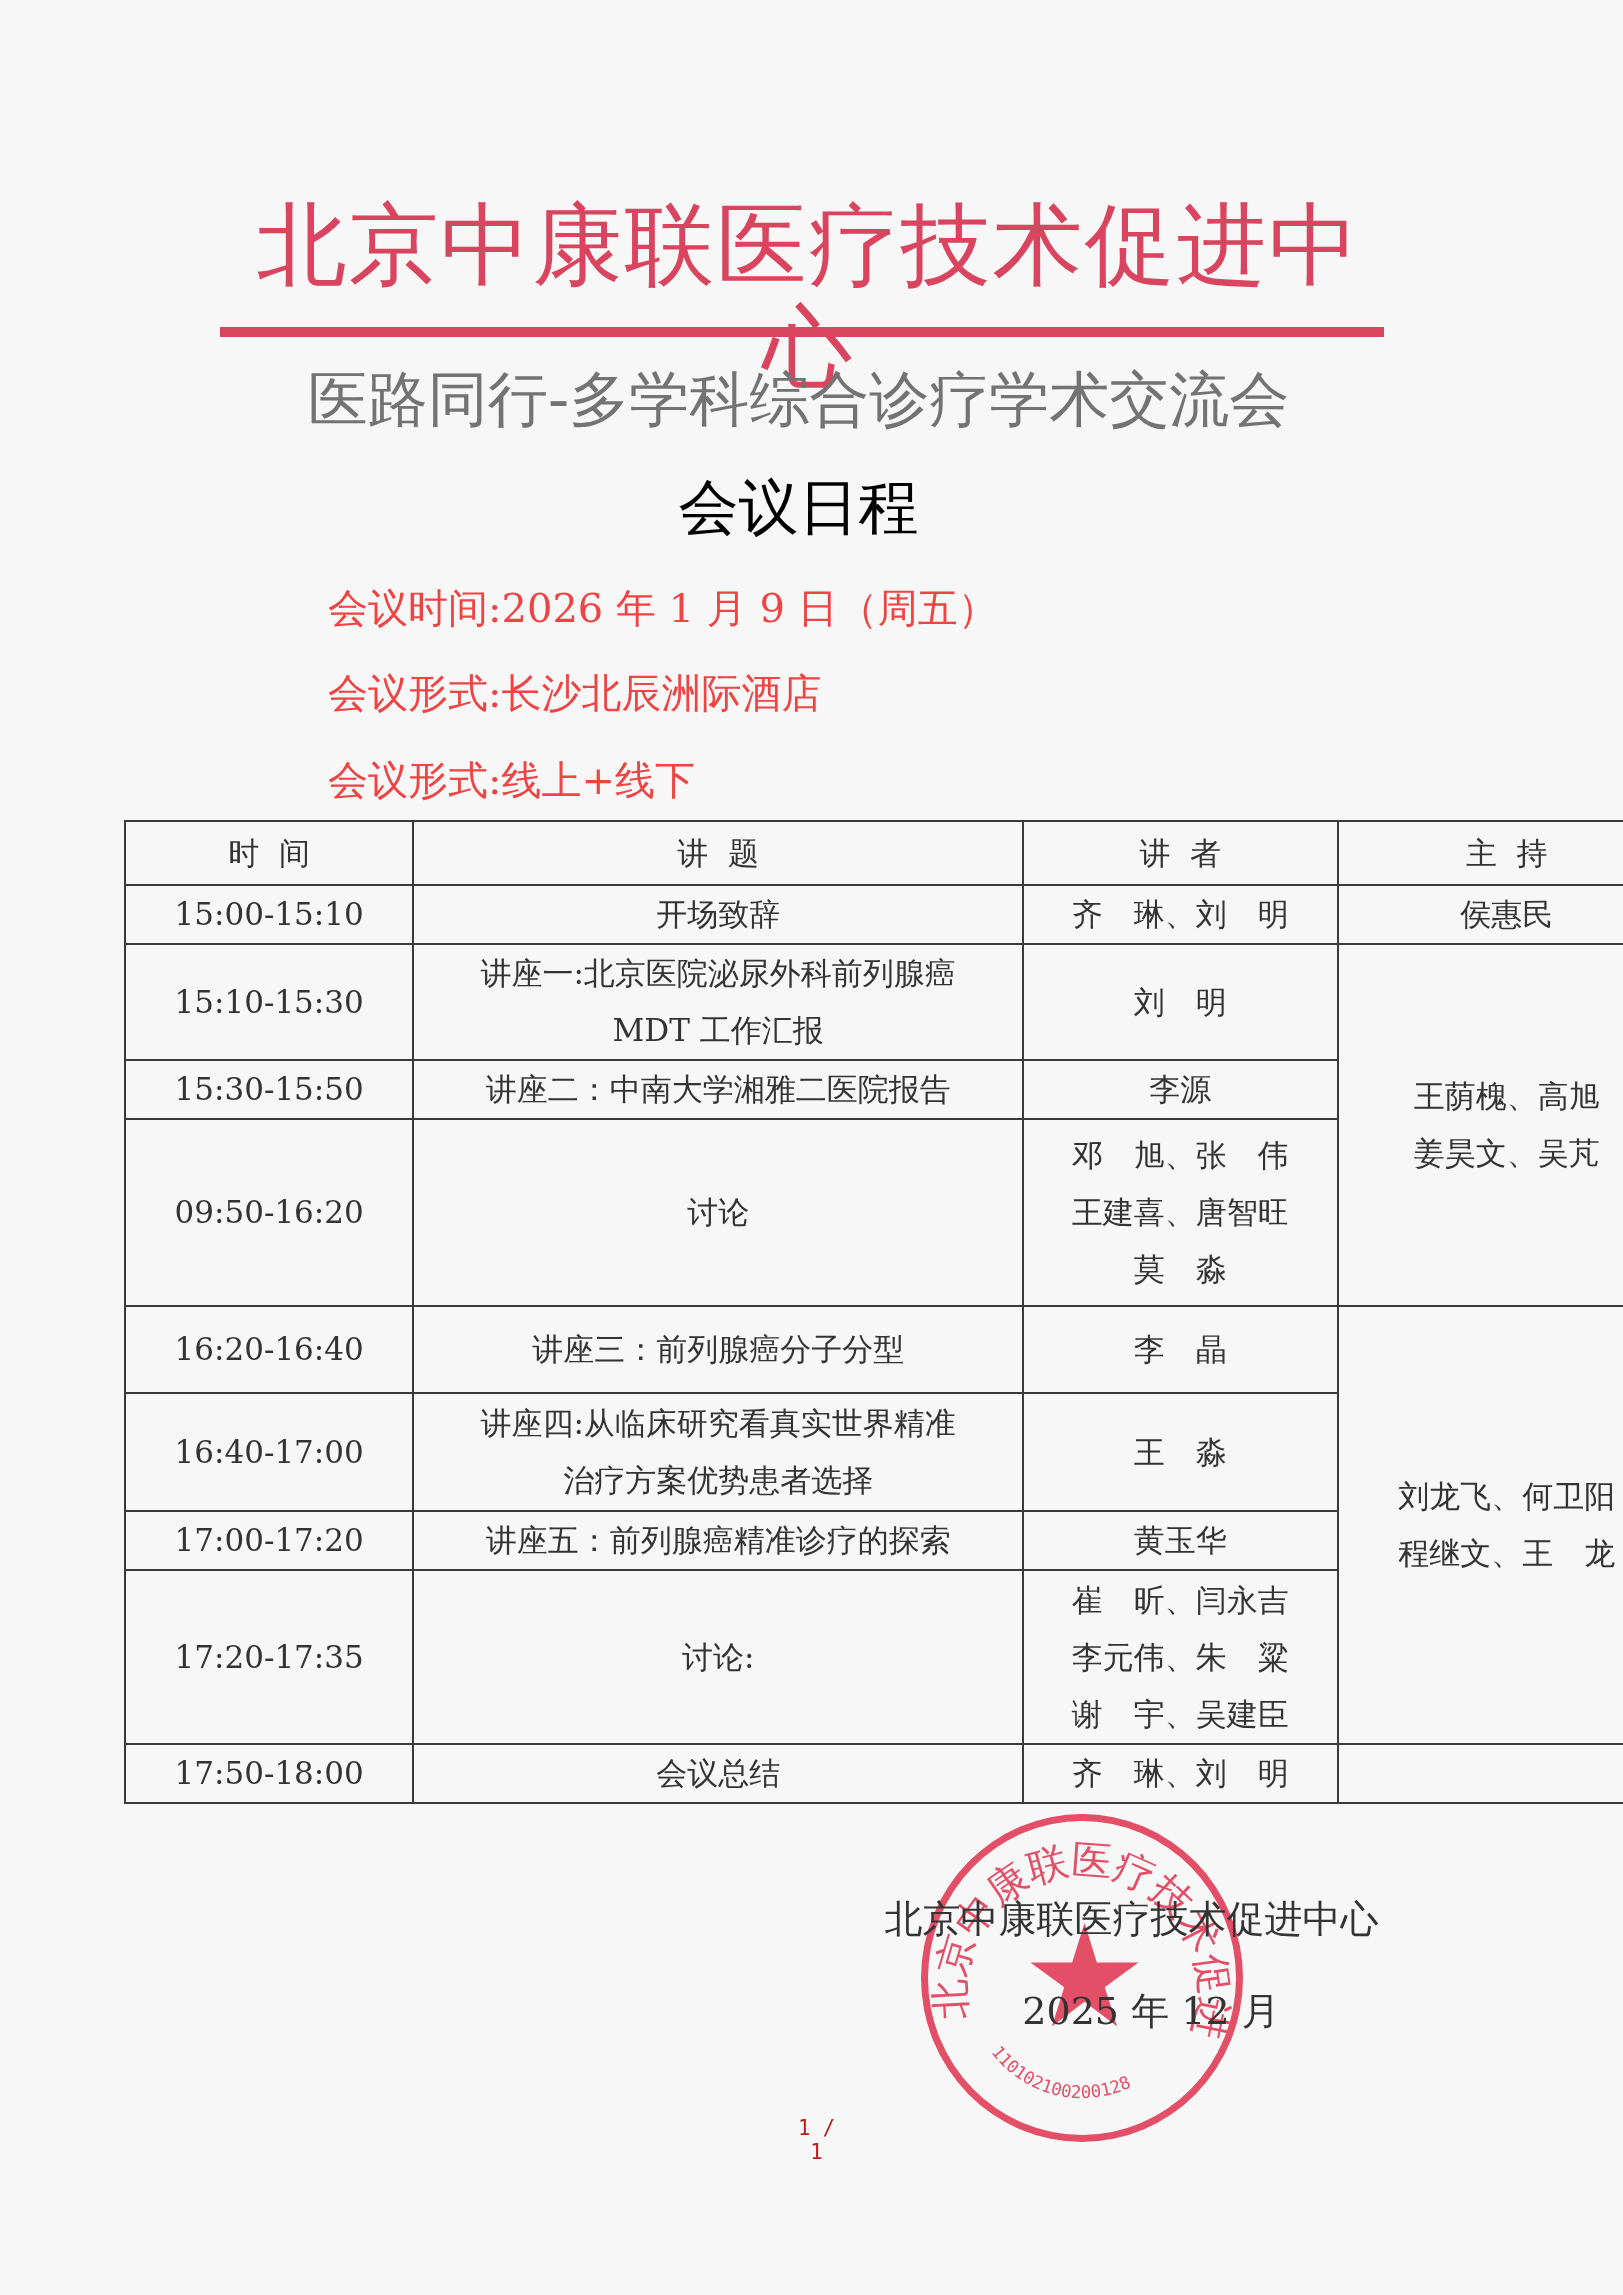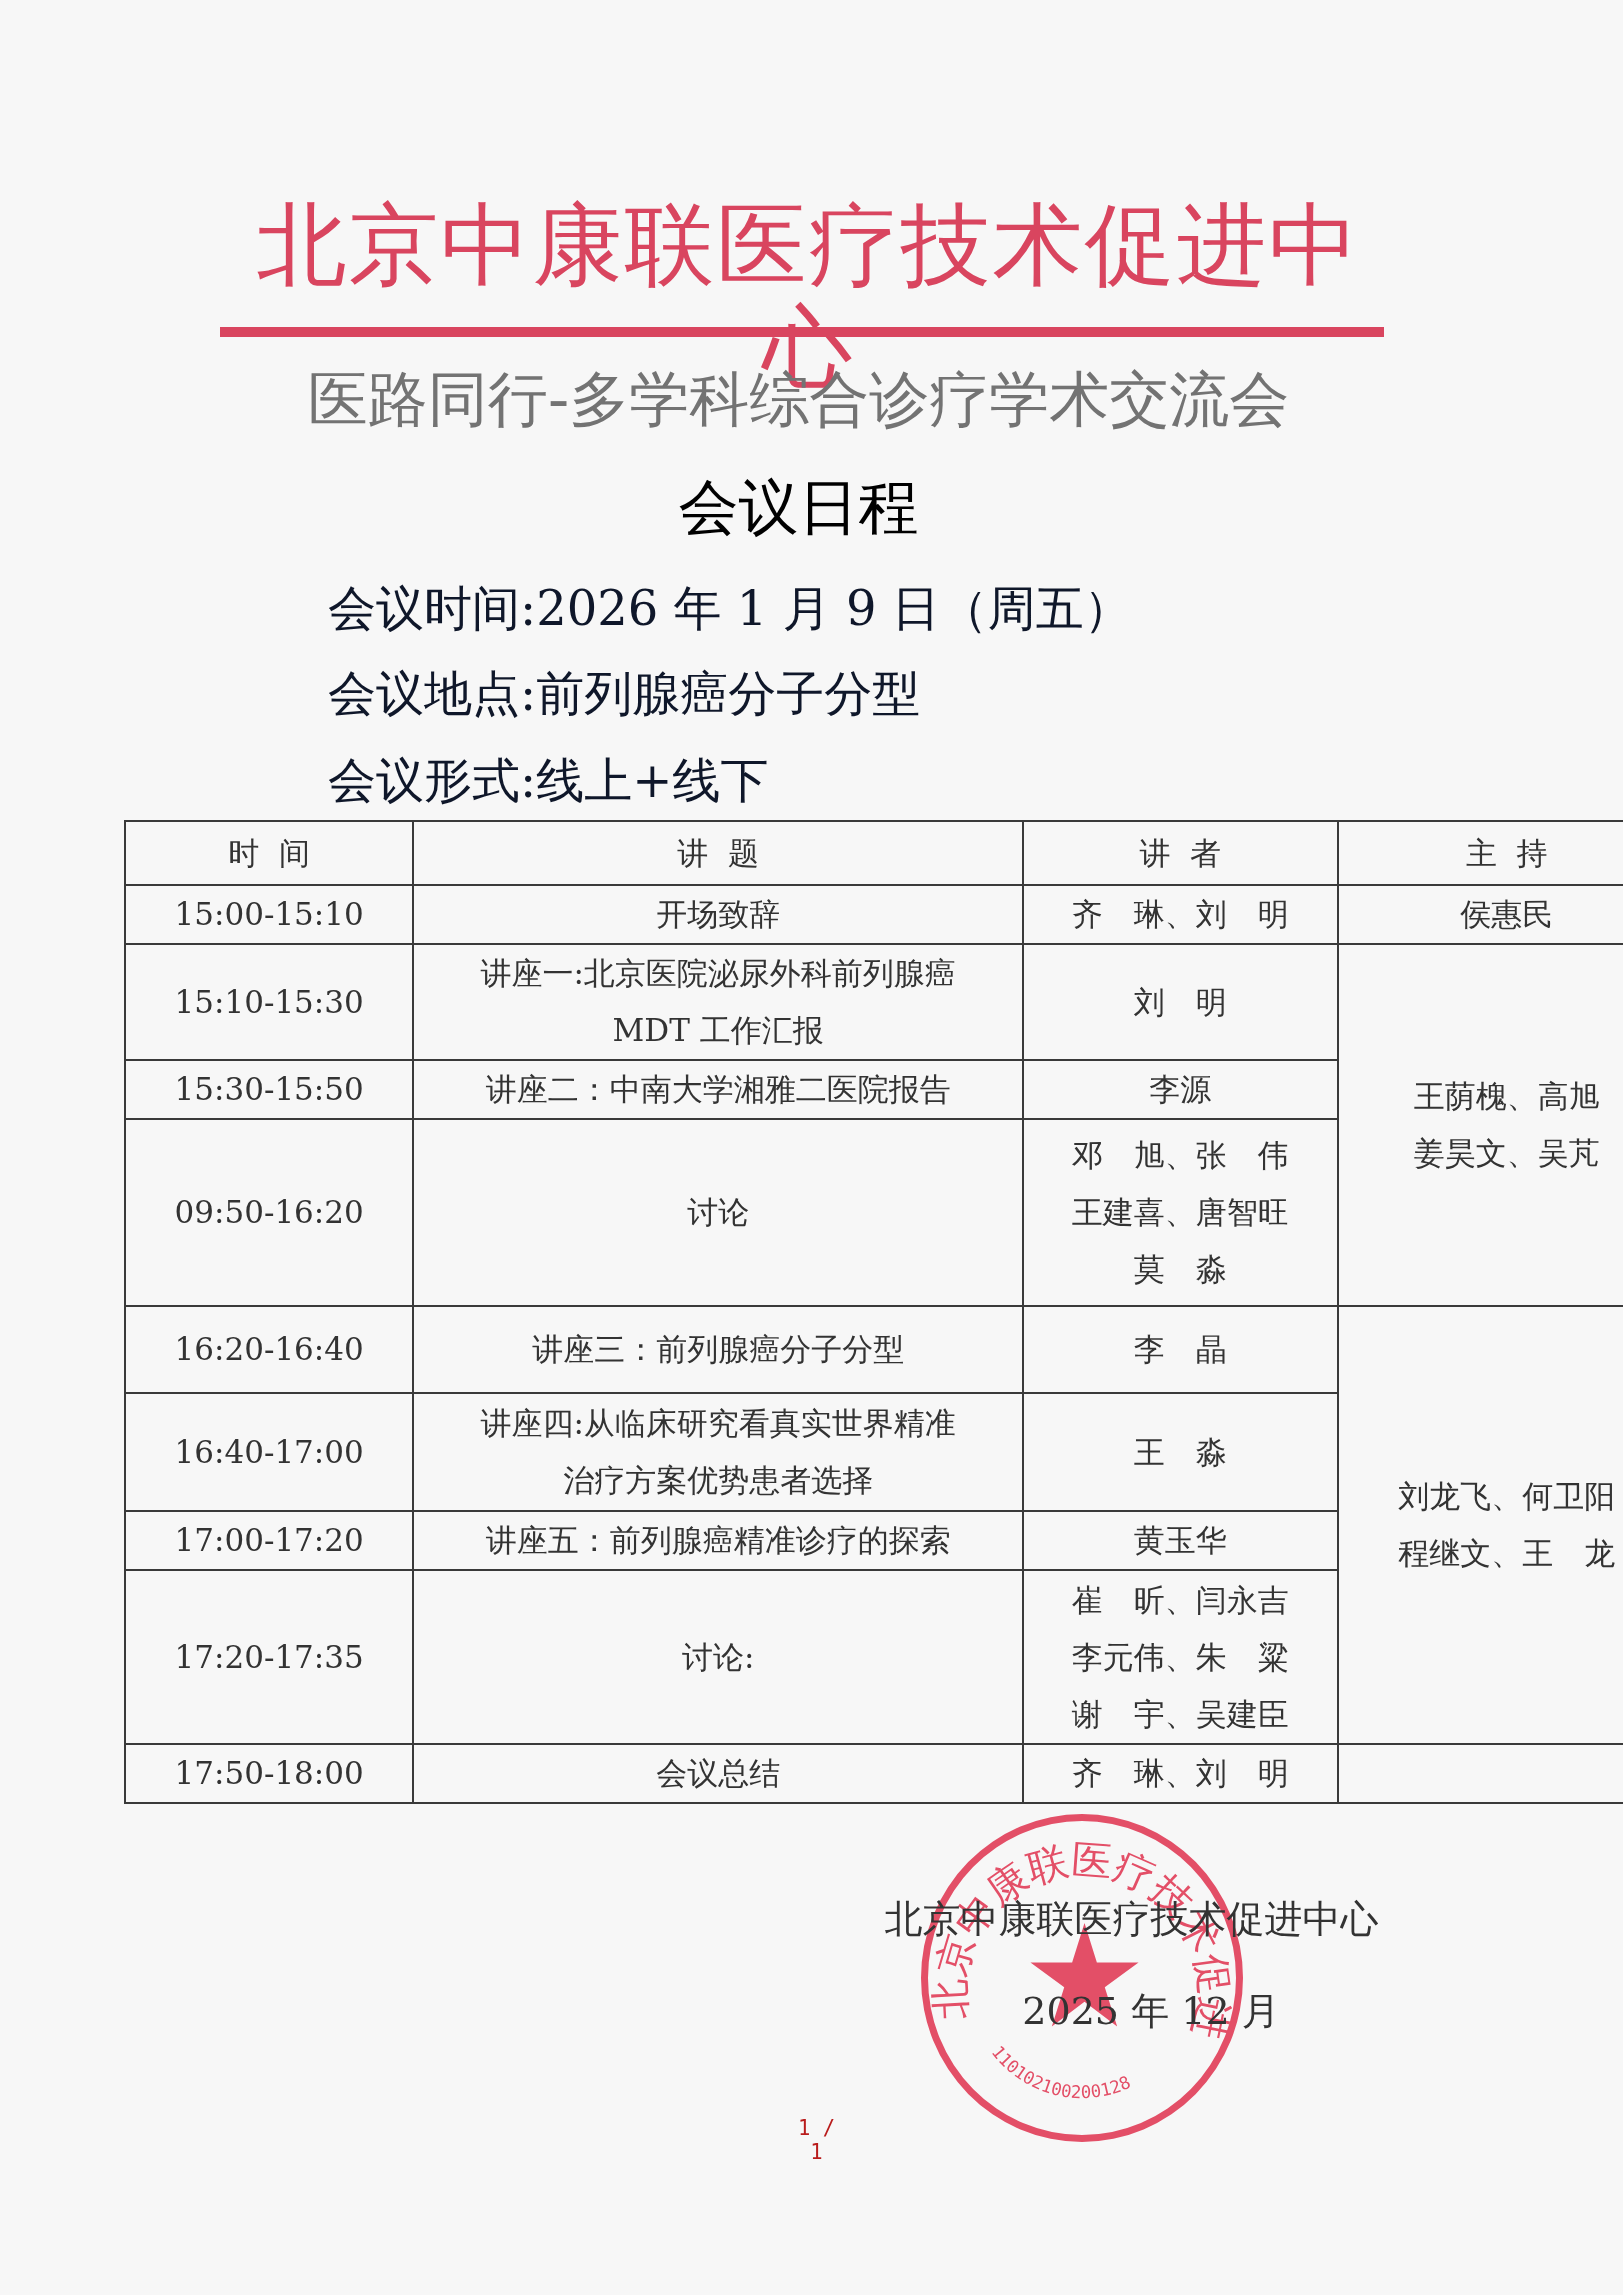--- a/index.html
+++ b/index.html
@@ -29,21 +29,21 @@
     font-size: 60px; color: #737373; line-height: 72px;
   }
   .schedule-title {
     position: absolute; left: 256px; top: 471px; width: 1085px;
     text-align: center;
     font-family: "DejaVu Sans", "Liberation Sans", sans-serif;
     font-size: 60px; color: #000000; line-height: 72px;
   }
   .info-line {
     position: absolute; left: 328px;
-    font-size: 48px; line-height: 51px; color: #0f172a;
+    font-size: 40px; line-height: 51px; color: #ef4444;
   }
   .info-time { top: 583px; }
   .info-place { top: 668px; }
   .info-format { top: 755px; }
 
   table.schedule {
     position: absolute; left: 124px; top: 820px;
     width: 1553px;
     border-collapse: collapse;
     table-layout: fixed;
@@ -91,21 +91,21 @@
 </style>
 </head>
 <body>
 
 <div class="org-title">北京中康联医疗技术促进中心</div>
 <div class="red-rule"></div>
 <div class="event-title">医路同行-多学科综合诊疗学术交流会</div>
 <div class="schedule-title">会议日程</div>
 
 <div class="info-line info-time">会议时间:2026 年 1 月 9 日（周五）</div>
-<div class="info-line info-place">会议地点:前列腺癌分子分型</div>
+<div class="info-line info-place">会议形式:长沙北辰洲际酒店</div>
 <div class="info-line info-format">会议形式:线上+线下</div>
 
 <table class="schedule">
   <colgroup>
     <col class="c-time">
       <col class="c-topic">
       <col class="c-speaker">
       <col class="c-host">
   </colgroup>
   <tbody>

